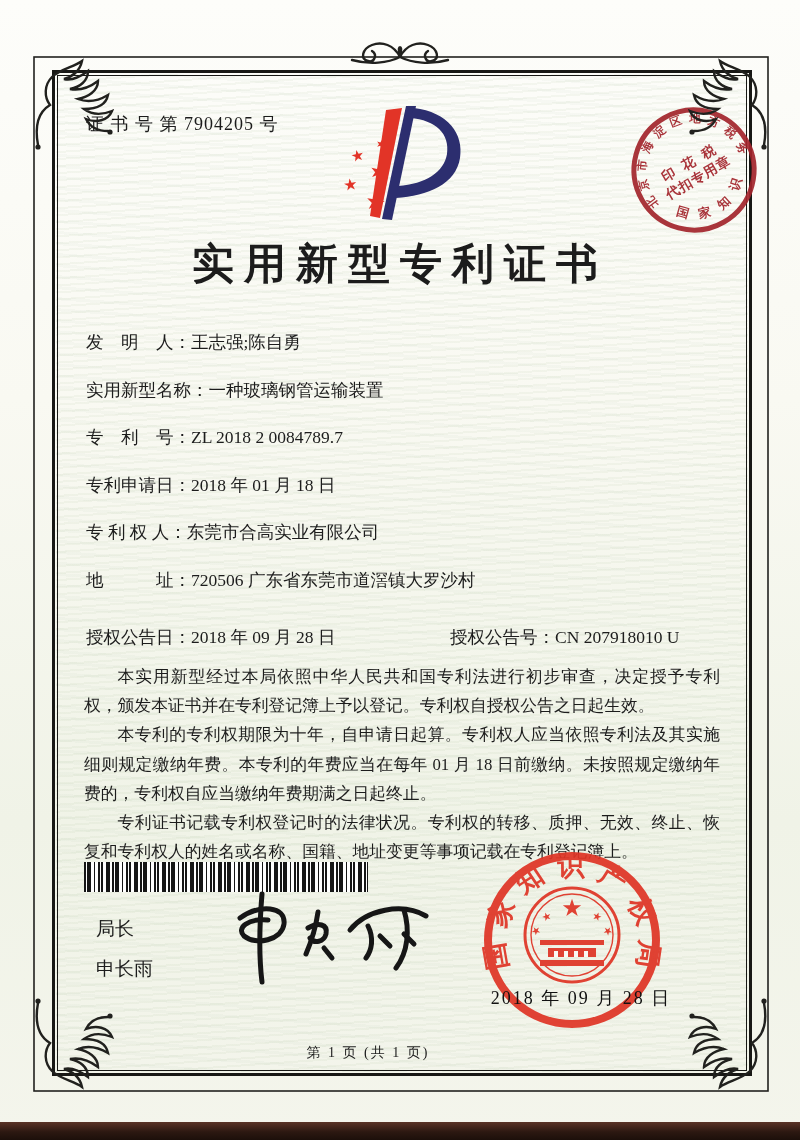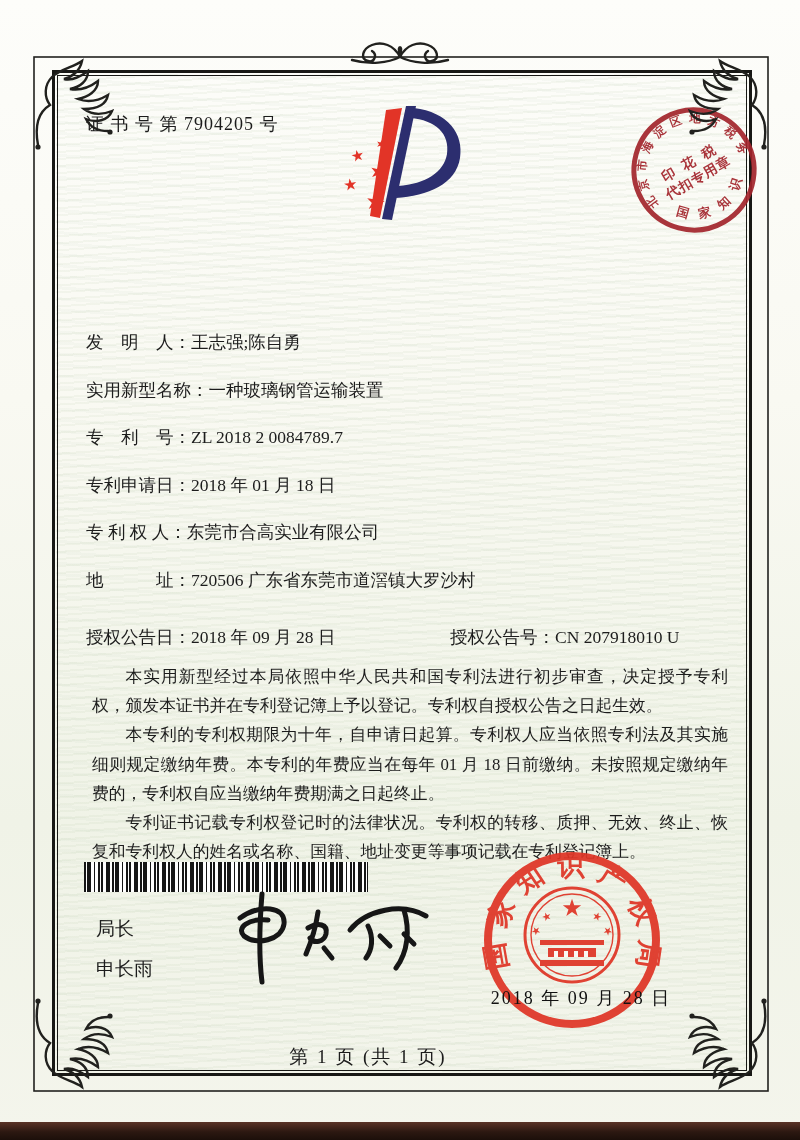--- a/index.html
+++ b/index.html
@@ -24,36 +24,36 @@
   .cert-no{position:absolute;left:86px;top:112px;font-size:18px;letter-spacing:1px;}
   .logo{position:absolute;left:328px;top:96px;}
   .tax-stamp{position:absolute;left:612px;top:88px;opacity:.92;}
   .title{position:absolute;left:0;top:236px;width:800px;text-align:center;
     font-size:42px;font-weight:bold;letter-spacing:10px;}
   .fields{position:absolute;left:86px;top:334px;font-size:17.5px;}
   .field-row{height:17.5px;line-height:17.5px;margin-bottom:30px;white-space:nowrap;}
   .field-label{display:inline-block;}
   .grant-row{position:absolute;left:86px;top:625px;font-size:17.5px;white-space:nowrap;}
   .grant-no{position:absolute;left:364px;top:0;}
-  .body-text{position:absolute;left:92px;top:662px;width:636px;
+  .body-text{position:absolute;left:84px;top:662px;width:636px;
     font-size:16.8px;line-height:1.74;text-align:justify;}
   .body-text p{margin:0;text-indent:2em;}
   .barcode{position:absolute;left:84px;top:862px;width:284px;height:30px;
     background:repeating-linear-gradient(90deg,
       #161616 0 2px,#fff 2px 3px,#161616 3px 7px,#fff 7px 10px,
       #161616 10px 11px,#fff 11px 14px,#161616 14px 16px,#fff 16px 17px,
       #161616 17px 19px,#fff 19px 22px,#161616 22px 26px,#fff 26px 28px);}
   .signer{position:absolute;left:96px;top:916px;font-size:19px;
     font-family:"Liberation Sans","DejaVu Sans",sans-serif;}
   .signer .name{margin-top:14px;}
   .signature{position:absolute;left:198px;top:884px;}
   .seal{position:absolute;left:462px;top:828px;}
   .seal-date{position:absolute;left:486px;top:986px;width:190px;text-align:center;
     font-size:18px;letter-spacing:2px;color:#111;z-index:5;}
-  .footer{position:absolute;left:0;top:1044px;width:736px;text-align:center;font-size:19px;letter-spacing:2px;}
+  .footer{position:absolute;left:0;top:1044px;width:736px;text-align:center;font-size:14px;letter-spacing:2px;}
   .orn-stroke{fill:none;stroke:#21211e;stroke-width:2.4;stroke-linecap:round;}
   .orn-dot{fill:#21211e;stroke:none;}
   .stamp-red{fill:#a3252c;}
   .seal-red{fill:#df3526;}
 </style>
 </head>
 <body>
 
 <div class="page">
 
@@ -106,20 +106,21 @@
         <textPath href="#tsTop" startOffset="6" textLength="192" lengthAdjust="spacing">北京市海淀区地方税务局</textPath>
       </text>
       <text x="0" y="-4" font-size="13.5" font-weight="bold" text-anchor="middle" letter-spacing="3" class="stamp-red">印 花 税</text>
       <text x="0" y="13" font-size="13.5" font-weight="bold" text-anchor="middle" letter-spacing="1" class="stamp-red">代扣专用章</text>
       <text font-size="12.5" font-weight="bold" class="stamp-red">
         <textPath href="#tsBot" startOffset="4" textLength="156" lengthAdjust="spacing">国家知识产权局</textPath>
       </text>
     </g>
   </svg>
 
+  <div class="title">实用新型专利证书</div>
 
   <div class="fields">
     <div class="field-row">
       <span class="field-label">发　明　人：</span><span>王志强;陈自勇</span>
     </div>
     <div class="field-row">
       <span class="field-label">实用新型名称：</span><span>一种玻璃钢管运输装置</span>
     </div>
     <div class="field-row">
       <span class="field-label">专　利　号：</span><span>ZL 2018 2 0084789.7</span>

